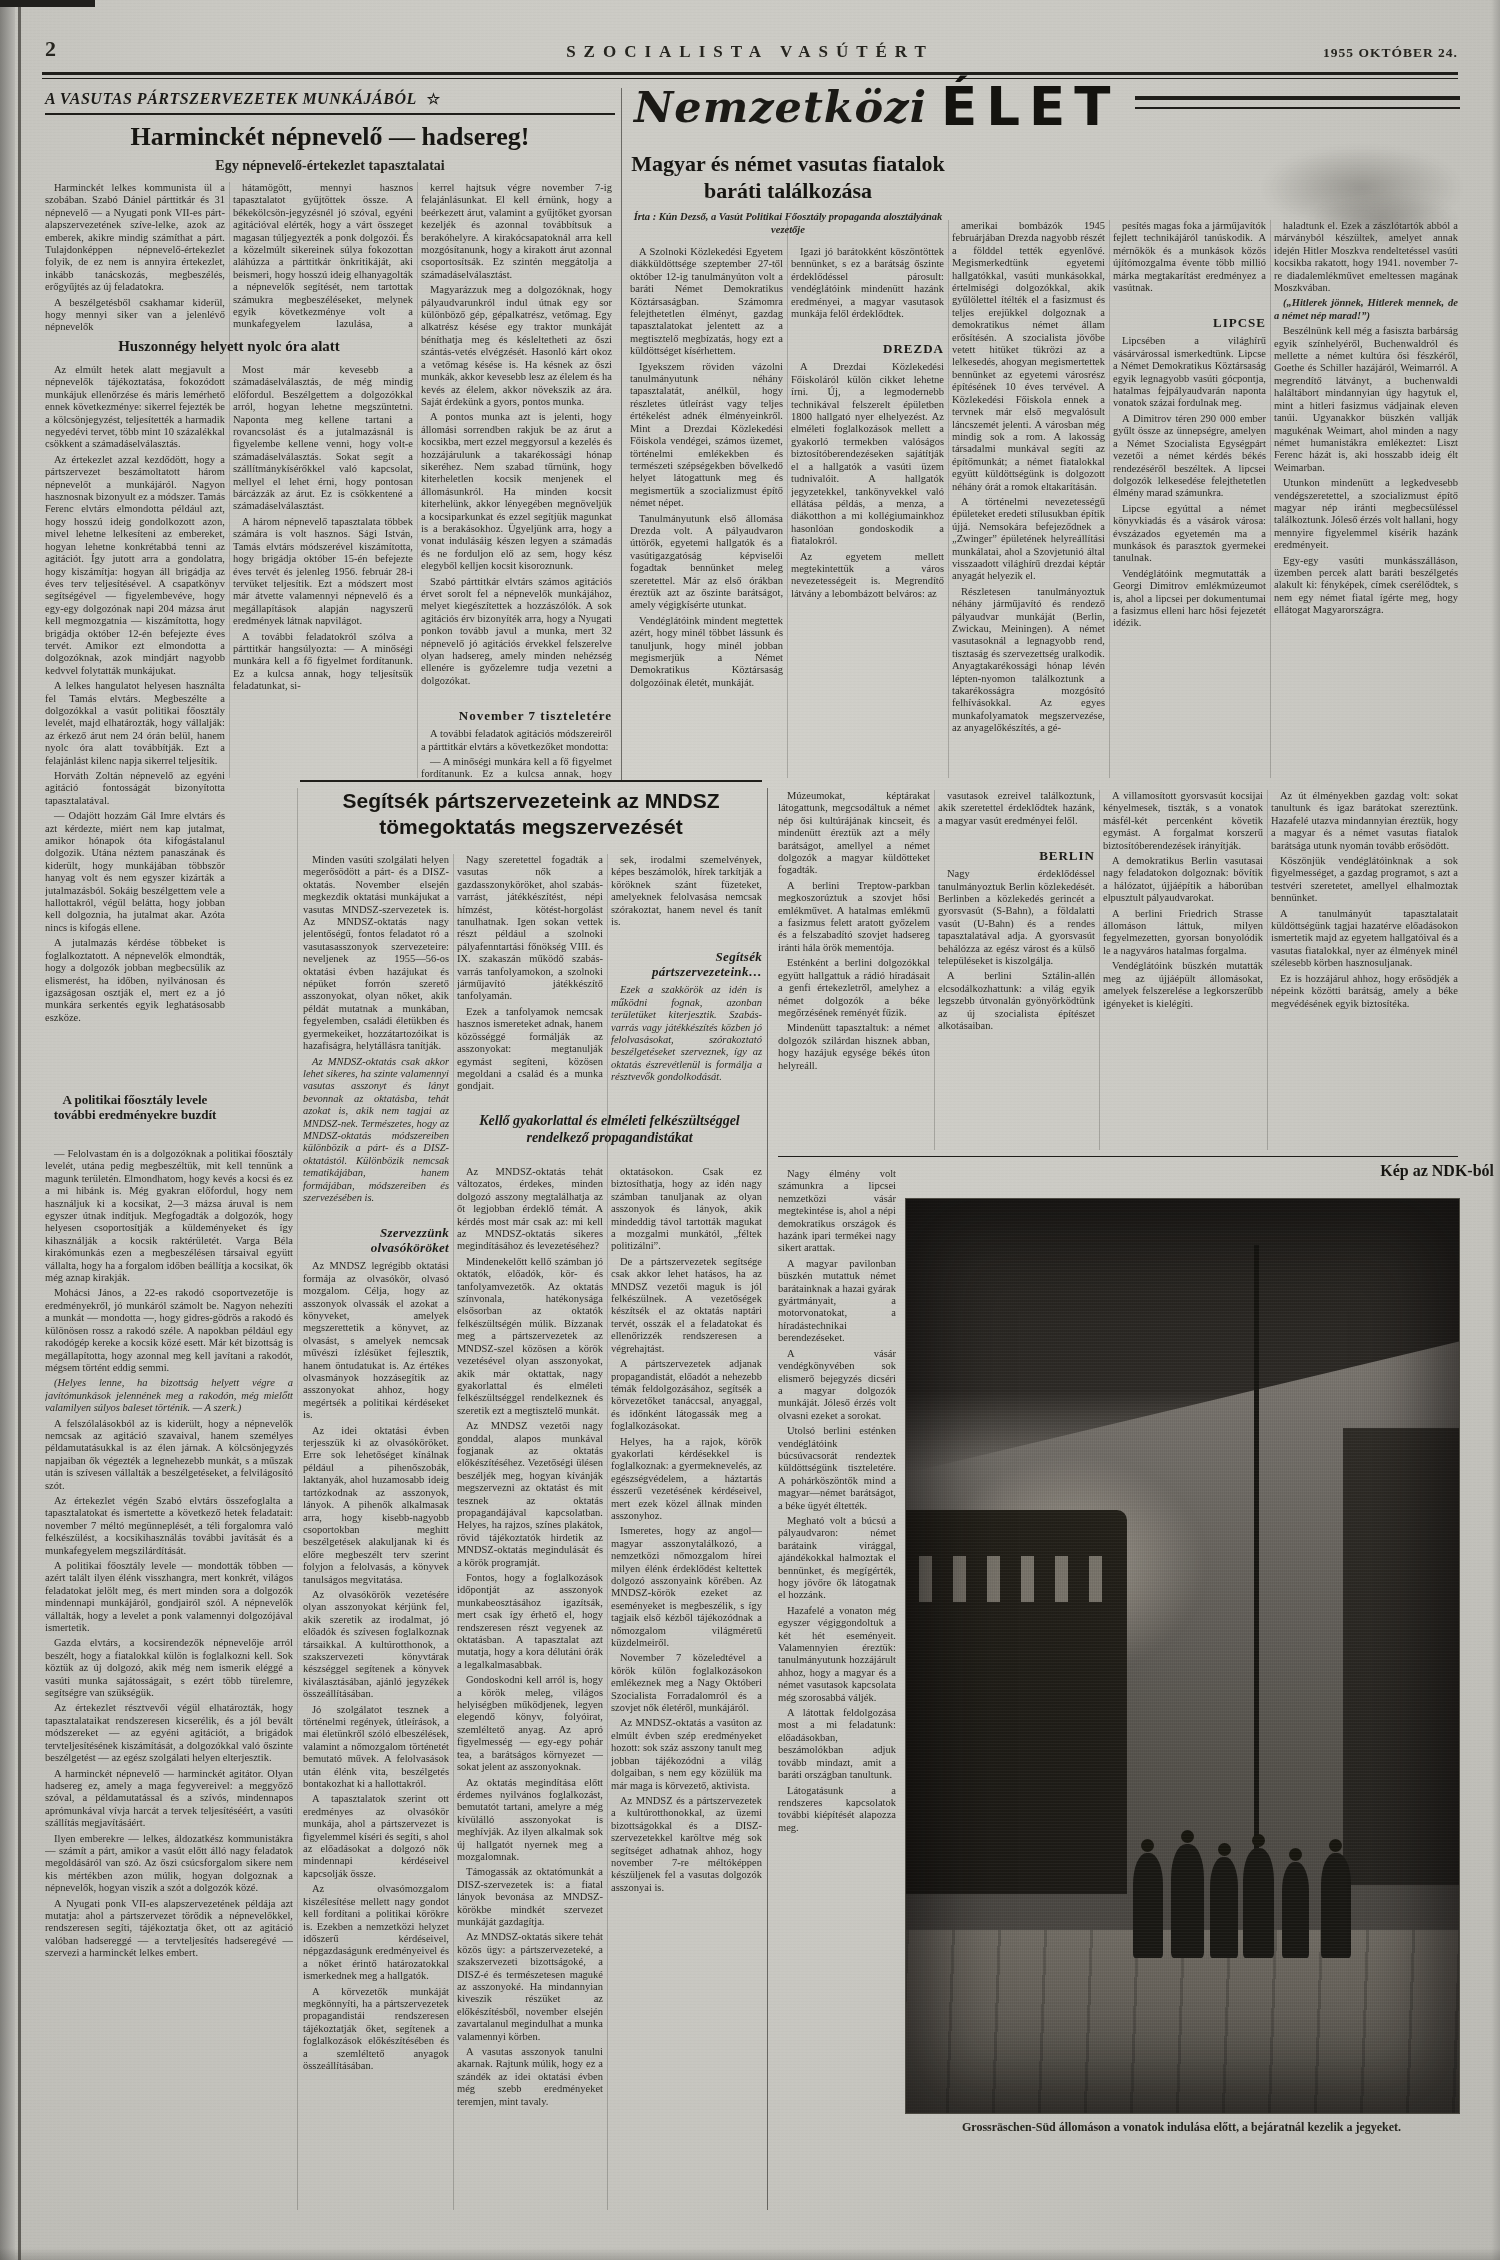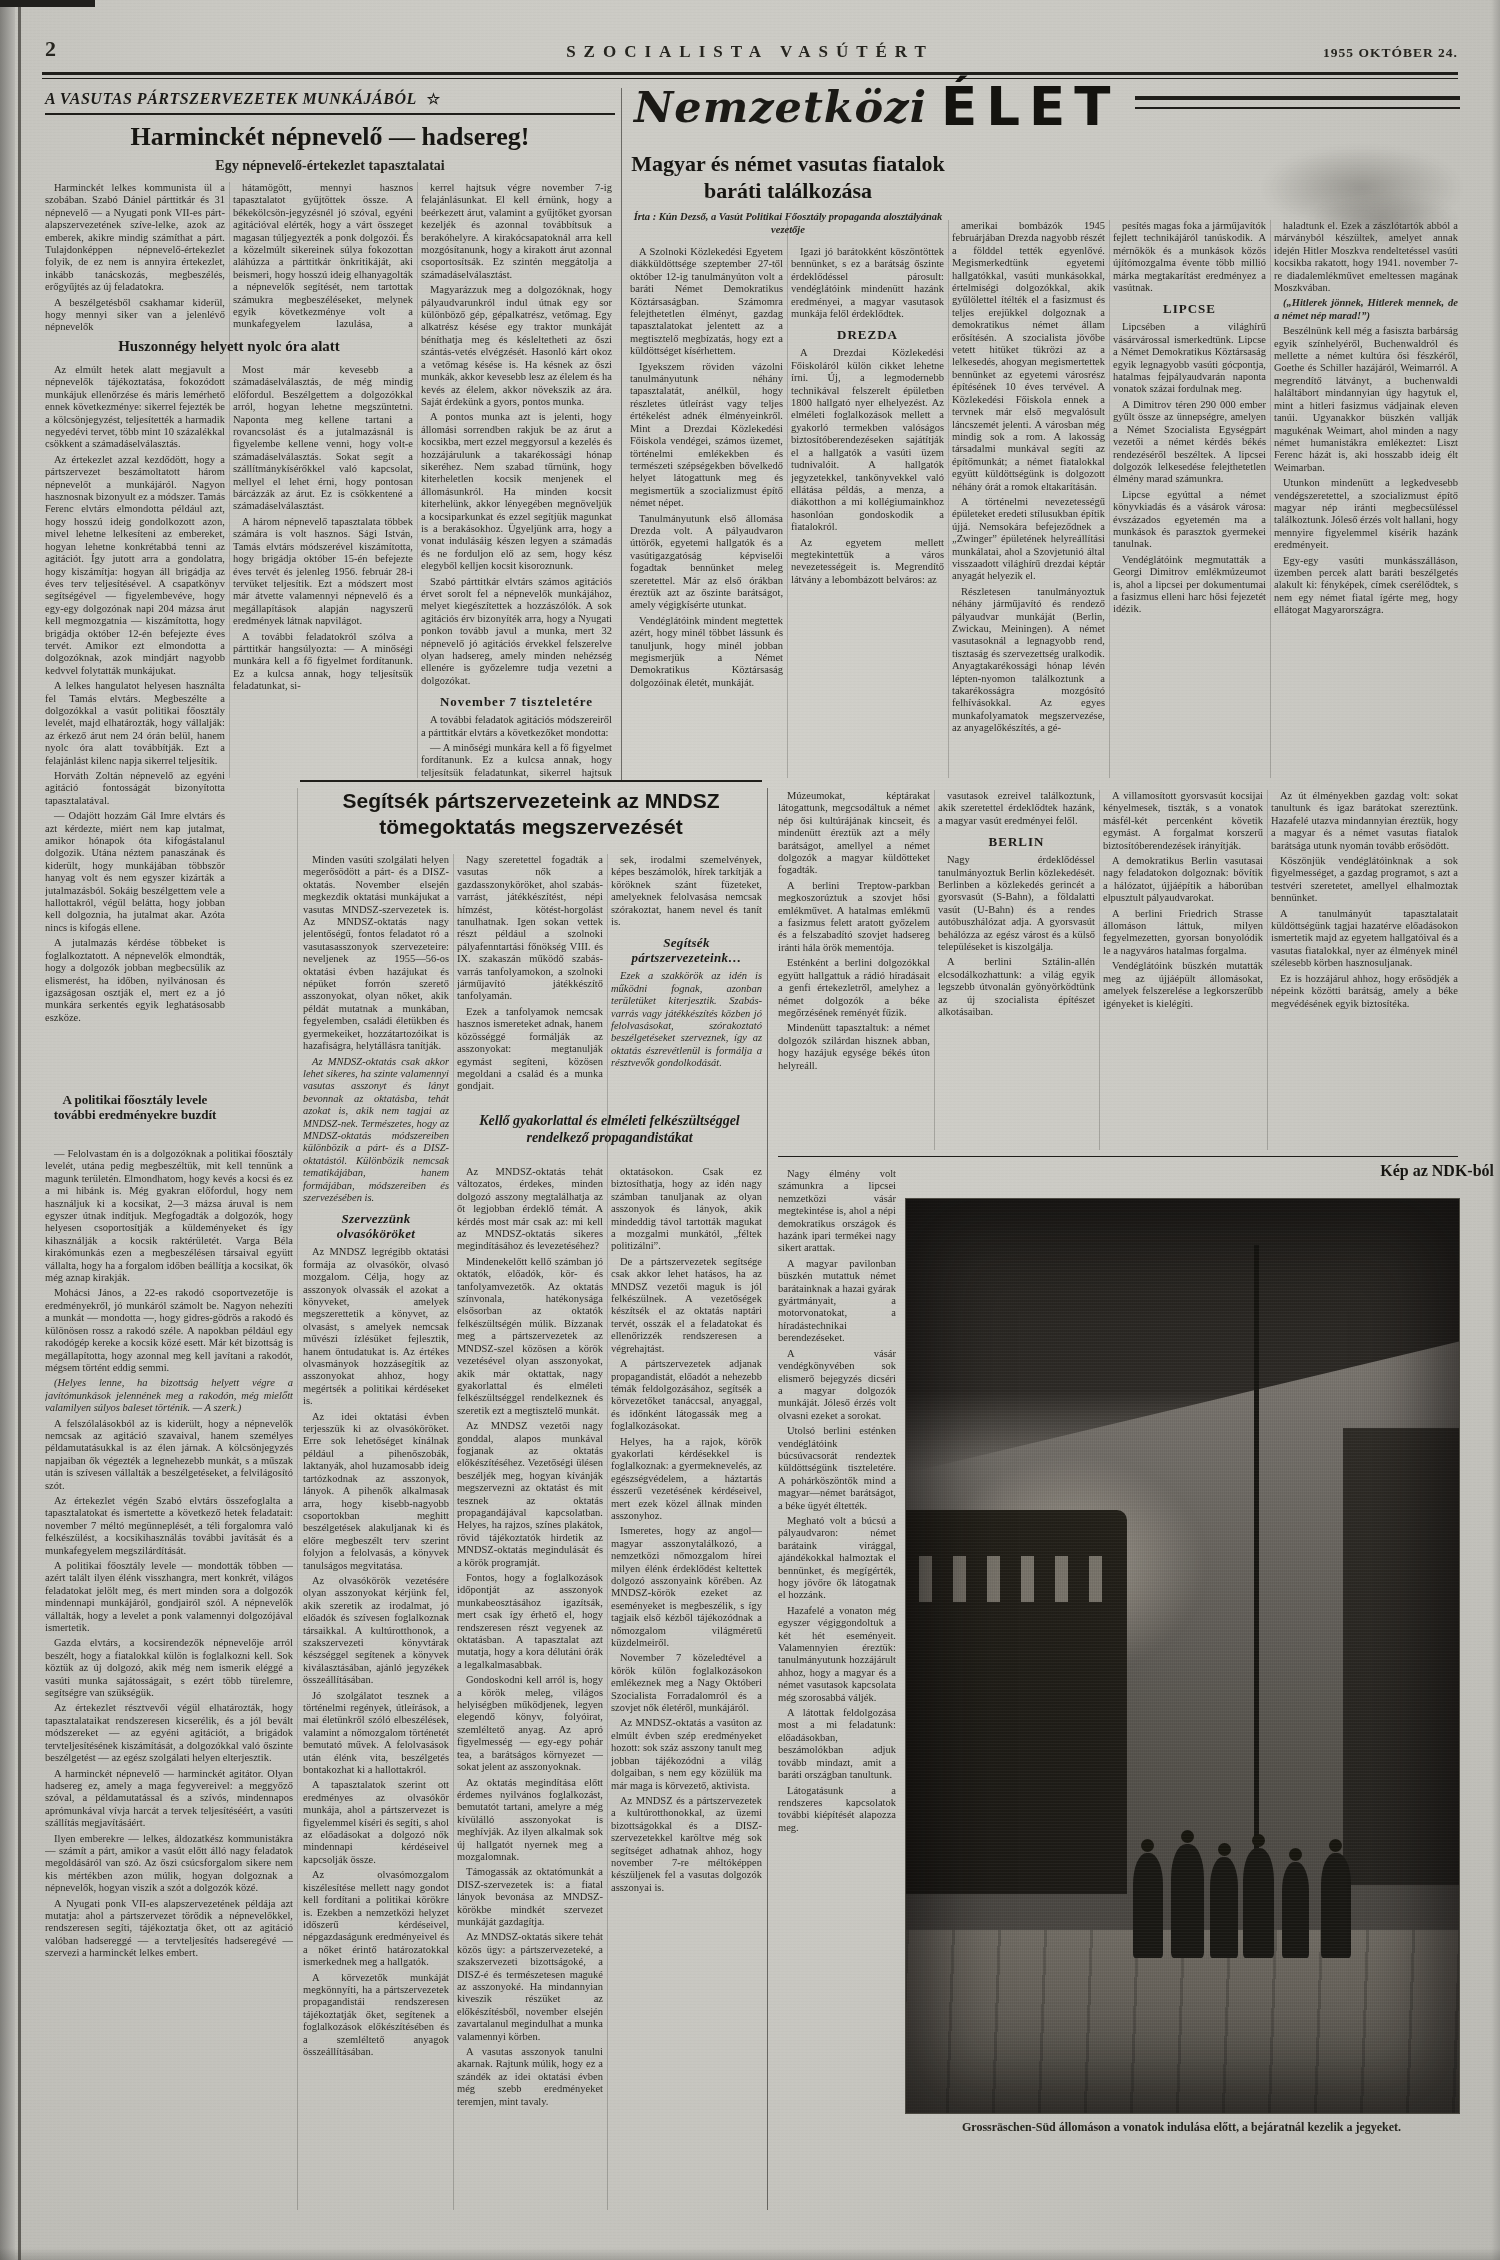--- a/index.html
+++ b/index.html
@@ -22,21 +22,21 @@
   .pageno{position:absolute;left:45px;top:36px;font-size:22px;font-weight:bold;}
   .mast-title{position:absolute;left:0;top:42px;width:100%;text-align:center;font-size:17px;font-weight:bold;letter-spacing:8px;}
   .mast-date{position:absolute;left:1140px;top:45px;width:318px;text-align:right;font-size:13.5px;font-weight:bold;letter-spacing:1px;}
   .hr{position:absolute;background:#1f1e1a;}
 
   
   .col{position:absolute;overflow:hidden;text-align:justify;font-size:10.5px;line-height:12.4px;color:#2a2923;}
   .col p{margin:0 0 3px;text-indent:9px;}
   .col p.ital{font-style:italic;}
   .col p.em{font-weight:bold;font-style:italic;}
-  .flow-h{margin:7px 0 5px;text-align:center;font-size:13px;line-height:15px;font-weight:bold;letter-spacing:1px;text-indent:0;color:#1d1c18;}
+  .flow-h{margin:21px 0 5px;text-align:right;font-size:13px;line-height:15px;font-weight:bold;letter-spacing:1px;text-indent:0;color:#1d1c18;}
   .flow-hi{font-style:italic;letter-spacing:.3px;}
 
   
   .sec-header{position:absolute;left:45px;top:90px;width:570px;font-size:16px;font-weight:bold;font-style:italic;letter-spacing:.5px;color:#1d1c18;}
   .sec-star{font-style:normal;margin-left:10px;font-size:15px;}
   .headline-1{position:absolute;left:45px;top:122px;width:570px;text-align:center;font-size:26px;line-height:30px;font-weight:bold;color:#171612;}
   .subtitle-1{position:absolute;left:45px;top:158px;width:570px;text-align:center;font-size:14px;font-weight:bold;}
   .xhead{position:absolute;text-align:center;font-weight:bold;color:#1d1c18;}
 
   
@@ -247,21 +247,21 @@
   <div class="vr" style="left:767px;top:788px;height:1422px;"></div>
   <div class="col" style="left:778px;top:790px;width:152px;height:360px;">
       <p>Múzeumokat, képtárakat látogattunk, megcsodáltuk a német nép ősi kultúrájának kincseit, és mindenütt éreztük azt a mély barátságot, amellyel a német dolgozók a magyar küldötteket fogadták.</p>
       <p>A berlini Treptow-parkban megkoszorúztuk a szovjet hősi emlékművet. A hatalmas emlékmű a fasizmus felett aratott győzelem és a felszabadító szovjet hadsereg iránti hála örök mementója.</p>
       <p>Esténként a berlini dolgozókkal együtt hallgattuk a rádió híradásait a genfi értekezletről, amelyhez a német dolgozók a béke megőrzésének reményét fűzik.</p>
       <p>Mindenütt tapasztaltuk: a német dolgozók szilárdan hisznek abban, hogy hazájuk egysége békés úton helyreáll.</p>
     </div>
   <div class="col" style="left:938px;top:790px;width:157px;height:360px;">
       <p>vasutasok ezreivel találkoztunk, akik szeretettel érdeklődtek hazánk, a magyar vasút eredményei felől.</p>
       <h4 class="flow-h">BERLIN</h4>
-      <p>Nagy érdeklődéssel tanulmányoztuk Berlin közlekedését. Berlinben a közlekedés gerincét a gyorsvasút (S-Bahn), a földalatti vasút (U-Bahn) és a rendes autóbuszhálózat adja. A gyorsvasút behálózza az egész várost és a külső településeket is kiszolgálja.</p>
+      <p>Nagy érdeklődéssel tanulmányoztuk Berlin közlekedését. Berlinben a közlekedés gerincét a gyorsvasút (S-Bahn), a földalatti vasút (U-Bahn) és a rendes tapasztalatával adja. A gyorsvasút behálózza az egész várost és a külső településeket is kiszolgálja.</p>
       <p>A berlini Sztálin-allén elcsodálkozhattunk: a világ egyik legszebb útvonalán gyönyörködtünk az új szocialista építészet alkotásaiban.</p>
     </div>
   <div class="col" style="left:1103px;top:790px;width:160px;height:360px;">
       <p>A villamosított gyorsvasút kocsijai kényelmesek, tiszták, s a vonatok másfél-két percenként követik egymást. A forgalmat korszerű biztosítóberendezések irányítják.</p>
       <p>A demokratikus Berlin vasutasai nagy feladatokon dolgoznak: bővítik a hálózatot, újjáépítik a háborúban elpusztult pályaudvarokat.</p>
       <p>A berlini Friedrich Strasse állomáson láttuk, milyen fegyelmezetten, gyorsan bonyolódik le a nagyváros hatalmas forgalma.</p>
       <p>Vendéglátóink büszkén mutatták meg az újjáépült állomásokat, amelyek felszerelése a legkorszerűbb igényeket is kielégíti.</p>
     </div>
   <div class="col" style="left:1271px;top:790px;width:187px;height:360px;">
       <p>Az út élményekben gazdag volt: sokat tanultunk és igaz barátokat szereztünk. Hazafelé utazva mindannyian éreztük, hogy a magyar és a német vasutas fiatalok barátsága utunk nyomán tovább erősödött.</p>

